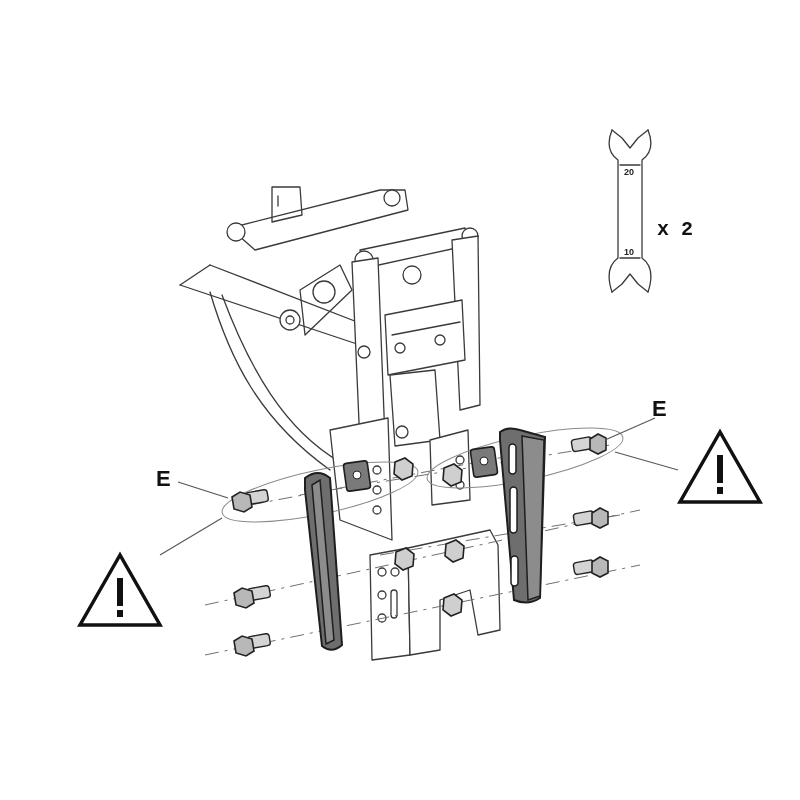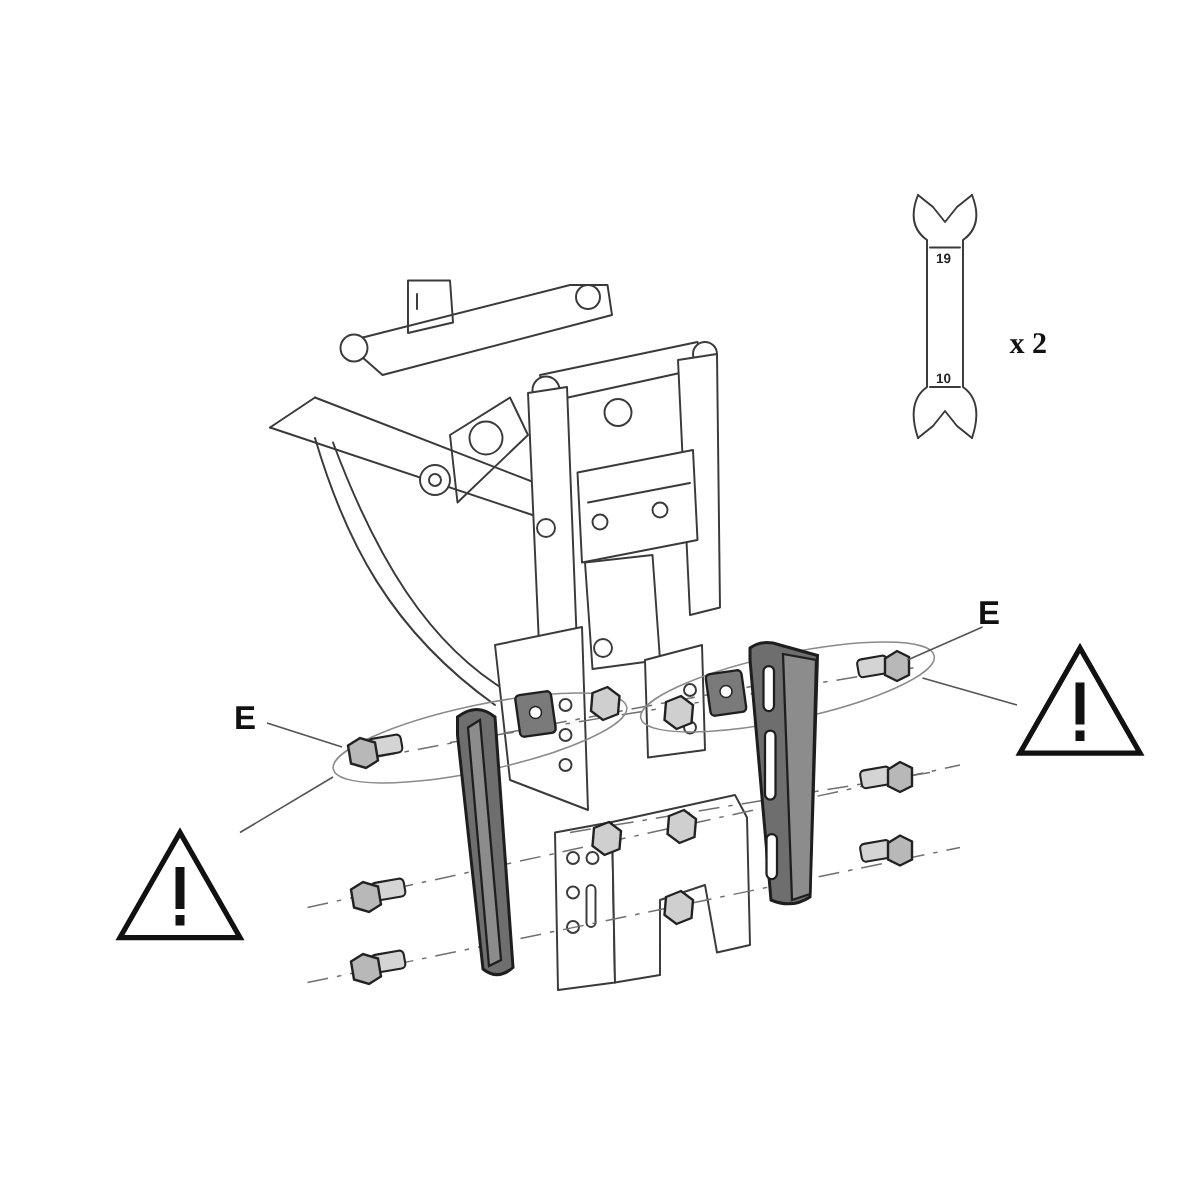--- a/index.html
+++ b/index.html
@@ -12,21 +12,21 @@
     .leader { fill: none; stroke: #555; stroke-width: 1.1; }
     .plate { fill: #6e6e6e; stroke: #1e1e1e; stroke-width: 2; }
     .plate-side { fill: #8c8c8c; stroke: #1e1e1e; stroke-width: 1.5; }
     .slot { fill: #ffffff; stroke: #1e1e1e; stroke-width: 1.5; }
     .bolt-head { fill: #b8b8b8; stroke: #222; stroke-width: 1.6; }
     .bolt-shank { fill: #d4d4d4; stroke: #222; stroke-width: 1.4; }
     .nut { fill: #cfcfcf; stroke: #222; stroke-width: 1.6; }
     .washer { fill: #7a7a7a; stroke: #1e1e1e; stroke-width: 1.6; }
     .label { position: absolute; font-family: "Liberation Sans", sans-serif; font-weight: bold; color: #111; }
     .lbl-e { font-size: 22px; }
-    .lbl-x2 { font-family: Liberation Serif, serif; font-size: 20px; margin-left: 16px; }
+    .lbl-x2 { font-family: Liberation Mono, monospace; font-size: 20px; }
     .wr-num { position: absolute; font-family: "Liberation Sans", sans-serif; font-size: 9px; color: #222; font-weight: bold; }
   </style>
 </head>
 <body>
 
 <svg width="800" height="800" viewBox="0 0 800 800">
 
   <g>
 
     <path class="ln" d="M180 285 L360 345"></path>
@@ -177,14 +177,14 @@
     <path class="ln" d="M612 130 L622 138 L630 148 L638 138 L648 130"></path>
     <path class="ln" d="M612 292 L622 284 L630 274 L638 284 L648 292"></path>
     <path class="ln" d="M620 165 L640 165"></path>
     <path class="ln" d="M620 258 L640 258"></path>
   </g>
 </svg>
 
 <div class="label lbl-e" style="left:156px; top:466px;">E</div>
 <div class="label lbl-e" style="left:652px; top:396px;">E</div>
 <div class="label lbl-x2" style="left:657px; top:218px;">x 2</div>
-<div class="wr-num" style="left:624px; top:167px;">19</div>
+<div class="wr-num" style="left:624px; top:167px;">20</div>
 <div class="wr-num" style="left:624px; top:247px;">10</div>
 
 </body></html>

